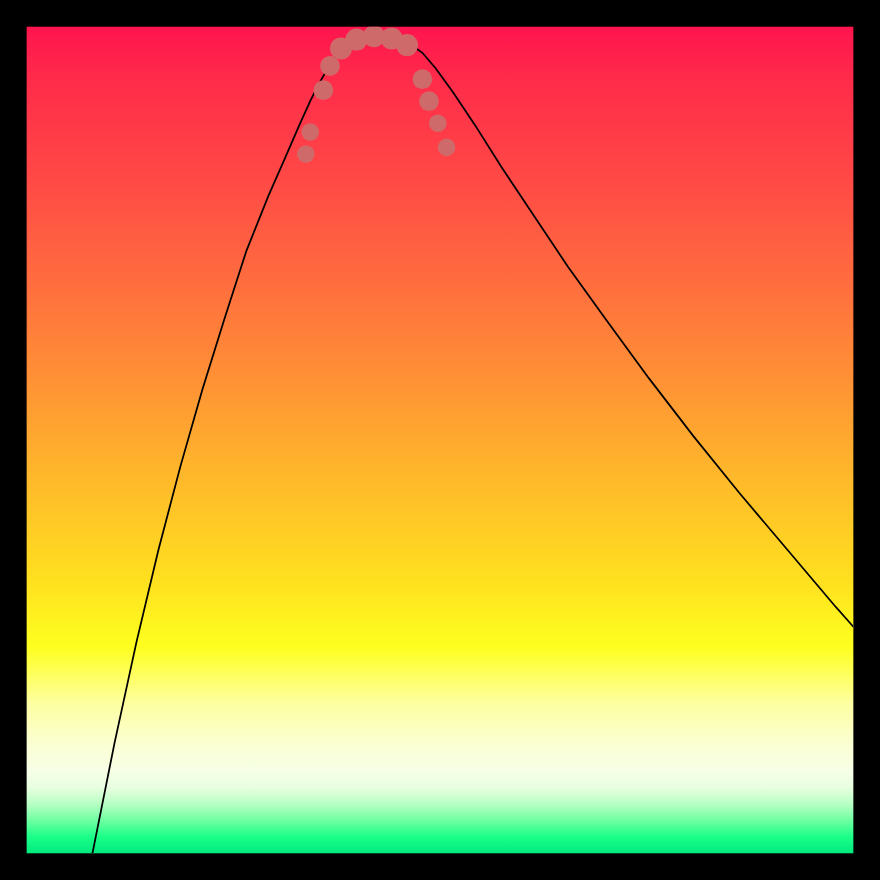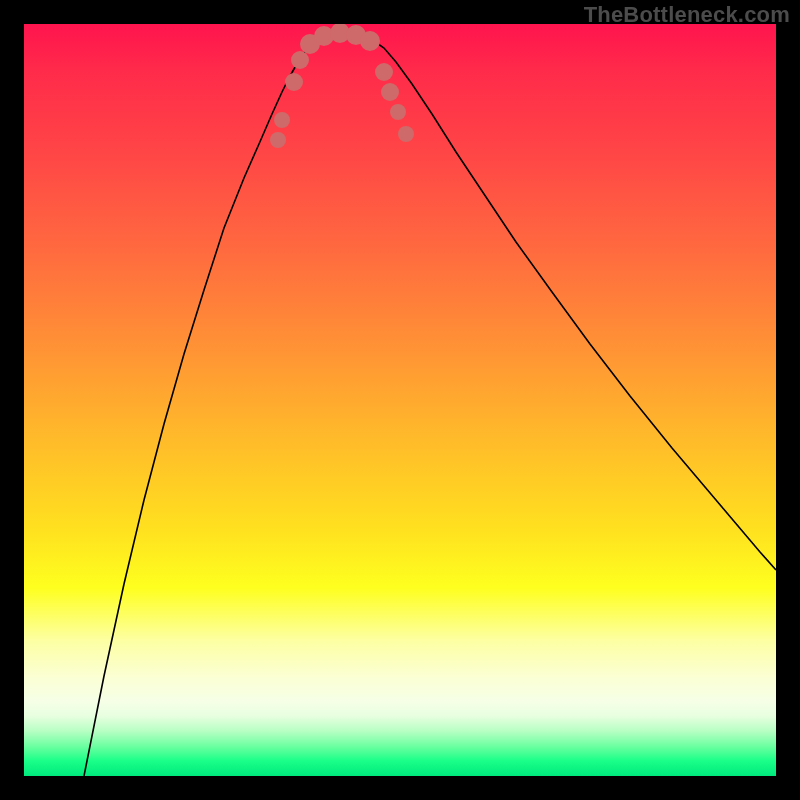--- a/index.html
+++ b/index.html
@@ -88,14 +88,13 @@
           <circle cx="316" cy="9" r="10" class="bead"></circle>
           <circle cx="332" cy="11" r="10" class="bead"></circle>
           <circle cx="346" cy="17" r="10" class="bead"></circle>
           <circle cx="360" cy="48" r="9" class="bead"></circle>
           <circle cx="366" cy="68" r="9" class="bead"></circle>
           <circle cx="374" cy="88" r="8" class="bead"></circle>
           <circle cx="382" cy="110" r="8" class="bead"></circle>
         </g>
     </svg>
   </div>
-  <div class="watermark">TheBottleneck.com</div>
 </div>
 
 </body></html>

